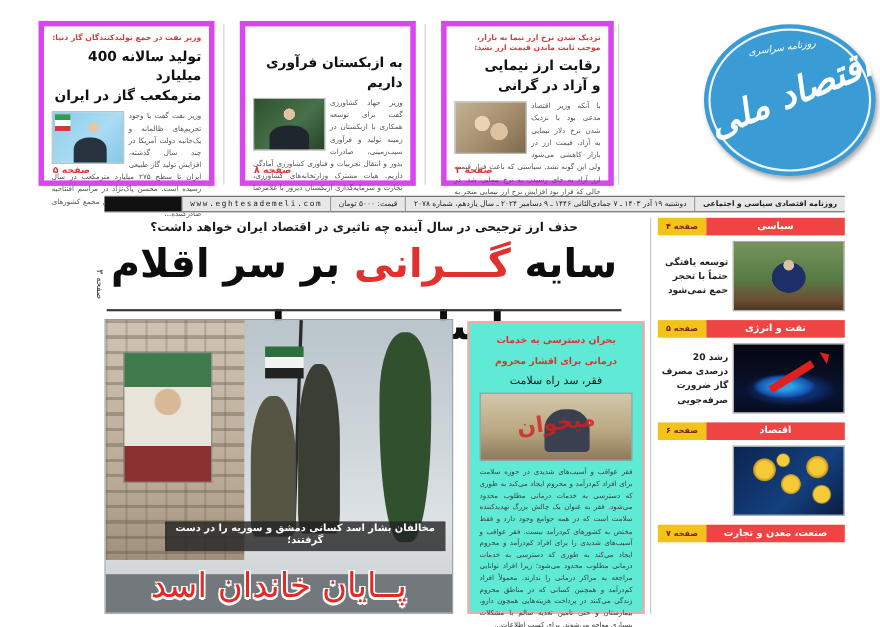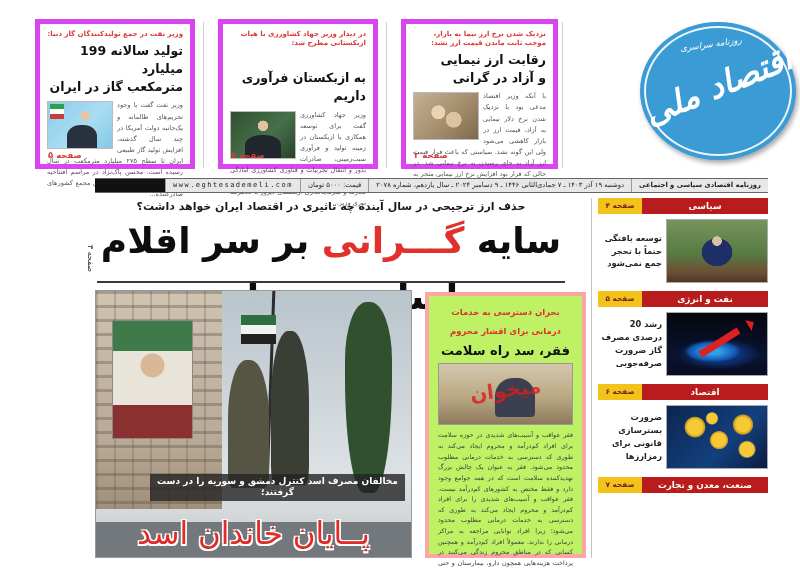--- a/index.html
+++ b/index.html
@@ -79,37 +79,37 @@
         border-radius:45% 45% 12% 12%;}
   .ps-tree{position:absolute;right:6%;top:4%;width:15%;height:72%;background:#31502e;
         border-radius:46% 46% 40% 40% / 30% 30% 60% 60%;}
   .ps-road{position:absolute;left:0;bottom:0;width:100%;height:13%;background:#73787c;}
   .ps-caption{position:absolute;right:6px;bottom:56px;width:245px;background:rgba(35,35,35,.8);
         color:#fff;font-size:9px;font-weight:bold;text-align:center;padding:2px 5px;line-height:1.3;}
   .ps-headline{position:absolute;left:8px;right:8px;bottom:6px;text-align:center;color:#e22a26;
         font-size:31px;font-weight:normal;letter-spacing:-1px;
         text-shadow:-1.5px -1.5px 0 #fff,1.5px -1.5px 0 #fff,-1.5px 1.5px 0 #fff,1.5px 1.5px 0 #fff,0 2px 0 #fff;}
   
-  .ybox{position:absolute;left:425px;top:292px;width:161px;height:266px;border:4px solid #fca5a5;
-        box-sizing:border-box;background:#bef264;padding:7px 9px 4px 9px;text-align:center;}
+  .ybox{position:absolute;left:425px;top:292px;width:161px;height:266px;border:2px solid #fca5a5;
+        box-sizing:border-box;background:#5eead4;padding:7px 9px 4px 9px;text-align:center;}
   .ybox .bk{color:#e0312f;font-size:8.5px;font-weight:bold;line-height:2.2;}
-  .ybox .bt{color:#111;font-size:13px;font-weight:bold;margin:3px 0 5px 0;}
+  .ybox .bt{color:#111;font-size:10px;font-weight:normal;margin:3px 0 5px 0;}
   .bs-photo{position:relative;width:100%;height:62px;border:1px solid #999;box-sizing:border-box;
         overflow:hidden;background:linear-gradient(180deg,#d3c7ad,#bba882 55%,#8d7a5e);}
   .bs-photo::before{content:"";position:absolute;right:28%;top:22%;width:30%;height:66%;
         background:#3a4050;border-radius:45% 45% 10% 10%;}
   .bs-watermark{position:absolute;left:0;right:0;top:14px;color:rgba(216,30,30,.8);
         font-size:20px;font-weight:bold;transform:rotate(-7deg);}
   .ybox .bbody{font-size:6.4px;color:#3c3c3c;text-align:justify;line-height:1.66;margin-top:5px;}
   
   .main-vsep{position:absolute;left:591px;top:198px;width:1px;height:360px;background:#c4c4c4;}
   .sidebar{position:absolute;left:598px;top:198px;width:170px;}
   .sec{margin-bottom:8px;}
   .sec-head{display:flex;height:16px;}
-  .sec-title{flex:1;background:#b91c1c;color:#fff;font-size:8.8px;font-weight:bold;
+  .sec-title{flex:1;background:#ef4444;color:#fff;font-size:8.8px;font-weight:bold;
         text-align:center;line-height:16px;}
   .sec-tag{width:44px;background:#f2c318;color:#7c2020;font-size:7.3px;font-weight:bold;
         text-align:center;line-height:16px;}
   .sec-body{display:flex;margin-top:5px;height:64px;}
   .sec-img{width:102px;height:64px;border:1px solid #aaa;box-sizing:border-box;position:relative;overflow:hidden;}
   .sec-teaser{flex:1;display:flex;align-items:center;justify-content:flex-end;
         font-size:8.3px;font-weight:bold;color:#222;text-align:right;line-height:1.55;padding-right:4px;}
   .img-politics{background:
         radial-gradient(circle at 50% 34%, #d9c1a6 7%, transparent 8%),
         radial-gradient(ellipse 26% 38% at 50% 52%, #1d2f66 58%, transparent 60%),
@@ -134,31 +134,30 @@
         linear-gradient(180deg,#d4e2ea 0 16%,#9dbfd3 16% 21%,#2f7fae 21% 60%,#1c5d8c 60% 100%);}
   .img-port::after{content:"";position:absolute;left:14%;top:62%;width:60%;height:6px;background:#4a2e22;}
 </style>
 </head>
 <body>
 
 <div id="page">
 
   <div class="card" style="left:35px;width:160px;">
     <div class="kicker">وزیر نفت در جمع تولیدکنندگان گاز دنیا:</div>
-    <div class="title"><span>تولید سالانه 199 میلیارد</span><br><span>مترمکعب گاز در ایران</span></div>
+    <div class="title"><span>تولید سالانه 400 میلیارد</span><br><span>مترمکعب گاز در ایران</span></div>
     <div class="body">
       <span class="photo p-oil"></span>
       <span>وزیر نفت گفت با وجود تحریم‌های ظالمانه و یک‌جانبه دولت آمریکا در چند سال گذشته، افزایش تولید گاز طبیعی ایران تا سطح ۲۷۵ میلیارد مترمکعب در سال رسیده است. محسن پاک‌نژاد در مراسم افتتاحیه نشست وزارتی بیست و ششمین مجمع کشورهای صادرکننده...</span>
     </div>
     <div class="pageref">صفحه ۵</div>
   </div>
   <div class="vsep" style="left:203px;"></div>
 
   <div class="card" style="left:218px;width:160px;">
-    <div class="kicker">در دیدار وزیر جهاد کشاورزی با هیات ازبکستانی مطرح شد:</div>
     <div class="title"><br><span>به ازبکستان فرآوری داریم</span></div>
     <div class="body">
       <span class="photo p-agri"></span>
       <span>وزیر جهاد کشاورزی گفت برای توسعه همکاری با ازبکستان در زمینه تولید و فرآوری سیب‌زمینی، صادرات بذور و انتقال تجربیات و فناوری کشاورزی آمادگی داریم. هیات مشترک وزارتخانه‌های کشاورزی، تجارت و سرمایه‌گذاری ازبکستان دیروز با غلامرضا نوری وزیر...</span>
     </div>
     <div class="pageref">صفحه ۸</div>
   </div>
   <div class="vsep" style="left:386px;"></div>
 
   <div class="card" style="left:401px;width:157px;">
@@ -193,21 +192,21 @@
 
   <div class="photo-story">
     <div class="ps-building"></div>
     <div class="ps-poster"></div>
     <div class="ps-pole"></div>
     <div class="ps-flag"></div>
     <div class="ps-fig1"></div>
     <div class="ps-fig2"></div>
     <div class="ps-tree"></div>
     <div class="ps-road"></div>
-    <div class="ps-caption">مخالفان مصرف اسد کنترل دمشق و سوریه را در دست گرفتند؛</div>
+    <div class="ps-caption">مخالفان بشار اسد کسانی دمشق و سوریه را در دست گرفتند؛</div>
     <div class="ps-headline">پــایان خاندان اسد</div>
   </div>
 
   <div class="ybox">
     <div class="bk"><span>بحران دسترسی به خدمات</span><br><span>درمانی برای اقشار محروم</span></div>
     <div class="bt">فقر، سد راه سلامت</div>
     <div class="bs-photo">
       <div class="bs-watermark">میخوان</div>
     </div>
     <div class="bbody">فقر عواقب و آسیب‌های شدیدی در حوزه سلامت برای افراد کم‌درآمد و محروم ایجاد می‌کند به طوری که دسترسی به خدمات درمانی مطلوب محدود می‌شود. فقر به عنوان یک چالش بزرگ تهدیدکننده سلامت است که در همه جوامع وجود دارد و فقط مختص به کشورهای کم‌درآمد نیست. فقر عواقب و آسیب‌های شدیدی را برای افراد کم‌درآمد و محروم ایجاد می‌کند به طوری که دسترسی به خدمات درمانی مطلوب محدود می‌شود؛ زیرا افراد توانایی مراجعه به مراکز درمانی را ندارند. معمولاً افراد کم‌درآمد و همچنین کسانی که در مناطق محروم زندگی می‌کنند در پرداخت هزینه‌هایی همچون دارو، بیمارستان و حتی تامین تغذیه سالم با مشکلات بسیاری مواجه می‌شوند. برای کسب اطلاعات...</div>
@@ -240,21 +239,20 @@
       </div>
     </div>
 
     <div class="sec">
       <div class="sec-head">
         <div class="sec-title">اقتصاد</div>
         <div class="sec-tag">صفحه ۶</div>
       </div>
       <div class="sec-body">
         <div class="sec-img img-btc"></div>
-        <div class="sec-teaser">ضرورت بسترسازی قانونی برای رمزارزها</div>
       </div>
     </div>
 
     <div class="sec">
       <div class="sec-head">
         <div class="sec-title">صنعت، معدن و تجارت</div>
         <div class="sec-tag">صفحه ۷</div>
       </div>
     </div>
 

